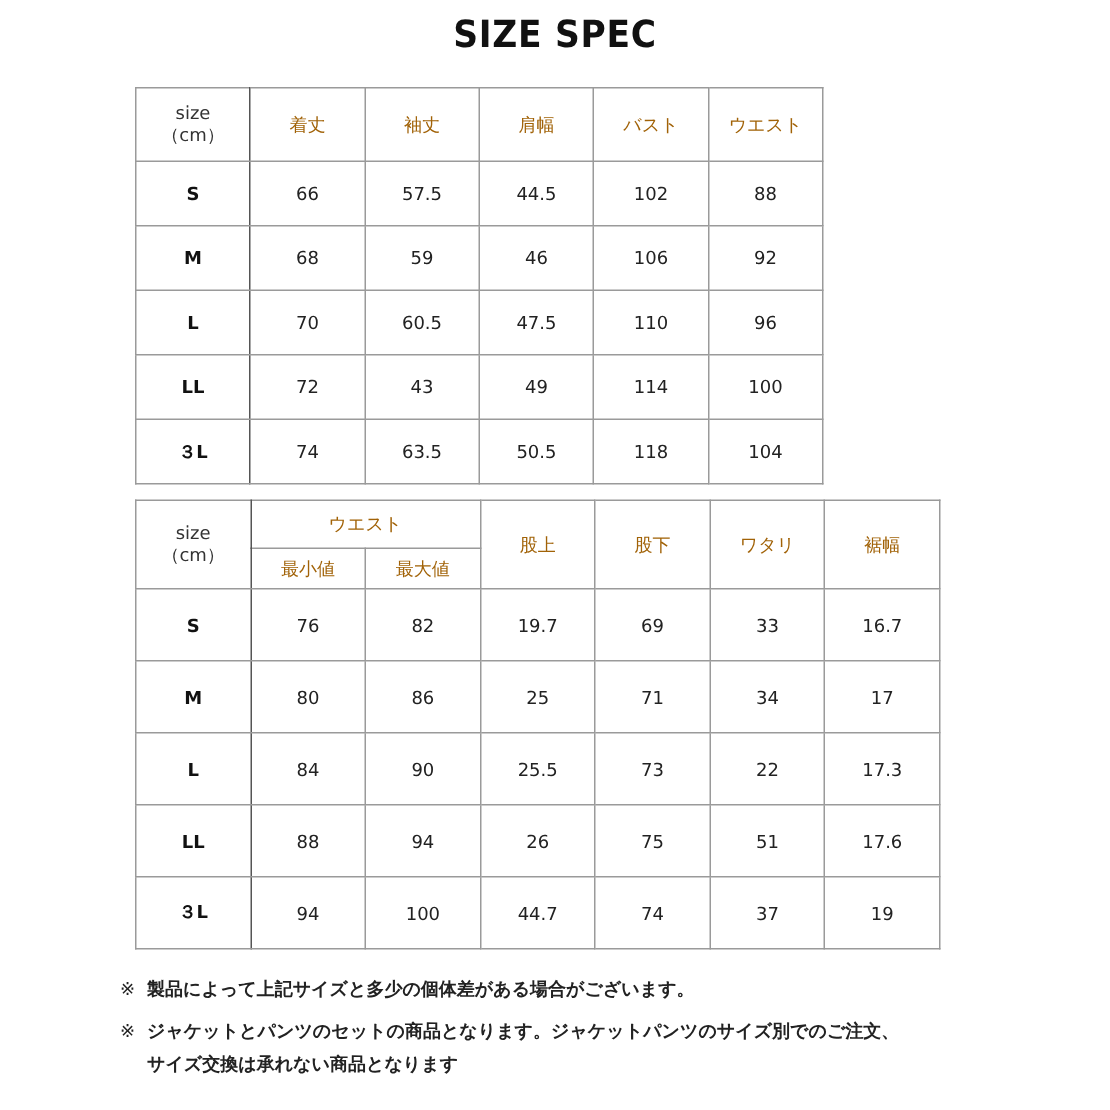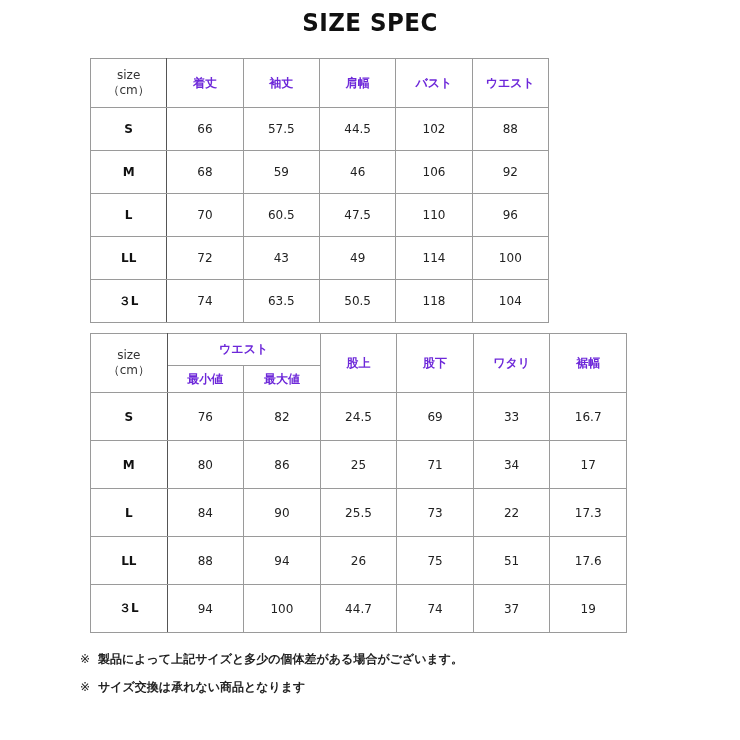--- a/index.html
+++ b/index.html
@@ -5,21 +5,21 @@
   html, body { margin: 0; padding: 0; background: #ffffff; }
   body { width: 740px; height: 740px; position: relative; overflow: hidden;
          font-family: "DejaVu Sans", "Liberation Sans", sans-serif; color: #1a1a1a; }
   .title { position: absolute; top: 8px; left: 0; width: 740px; text-align: center;
            font-family: "DejaVu Sans", sans-serif; font-weight: 900; font-size: 25px;
            letter-spacing: 0.5px; color: #111; transform: scaleX(0.92); }
   table { position: absolute; border-collapse: collapse; table-layout: fixed;
           border: 1.5px solid #555; }
   td, th { border: 1px solid #9a9a9a; text-align: center; vertical-align: middle;
            padding: 0; font-size: 12px; font-weight: normal; color: #222; }
-  th { font-weight: bold; font-size: 12px; color: #6d28d9; }
+  th { font-weight: normal; font-size: 12px; color: #a16207; }
   .sizehdr { font-weight: normal; font-size: 12px; line-height: 15px; color: #333; }
   .rowlabel { font-weight: bold; color: #111; border-right: 1.5px solid #555; }
   .sizecol { border-right: 1.5px solid #555; }
   #t1 { left: 90px; top: 58px; width: 459px; }
   #t1 .hrow { height: 49px; }
   #t1 .drow { height: 43px; }
   #t2 { left: 90px; top: 333px; width: 537px; }
   #t2 .hrow1 { height: 32px; }
   #t2 .hrow2 { height: 27px; }
   #t2 .drow { height: 48px; }
@@ -104,21 +104,21 @@
     <th rowspan="2">裾幅</th>
   </tr>
   <tr class="hrow2">
     <th>最小値</th>
     <th>最大値</th>
   </tr>
   <tr class="drow">
     <td class="rowlabel">S</td>
     <td>76</td>
     <td>82</td>
-    <td>24.5</td>
+    <td>19.7</td>
     <td>69</td>
     <td>33</td>
     <td>16.7</td>
   </tr>
   <tr class="drow">
     <td class="rowlabel">M</td>
     <td>80</td>
     <td>86</td>
     <td>25</td>
     <td>71</td>
@@ -156,16 +156,17 @@
   </table>
 
 <div class="notes">
   <div class="note">
     <span class="mark">※</span>
     <span>製品によって上記サイズと多少の個体差がある場合がございます。</span>
   </div>
   <div class="note second">
     <span class="mark">※</span>
     <span>
+      <div>ジャケットとパンツのセットの商品となります。ジャケットパンツのサイズ別でのご注文、</div>
       <div>サイズ交換は承れない商品となります</div>
     </span>
   </div>
 </div>
 
 </body></html>

